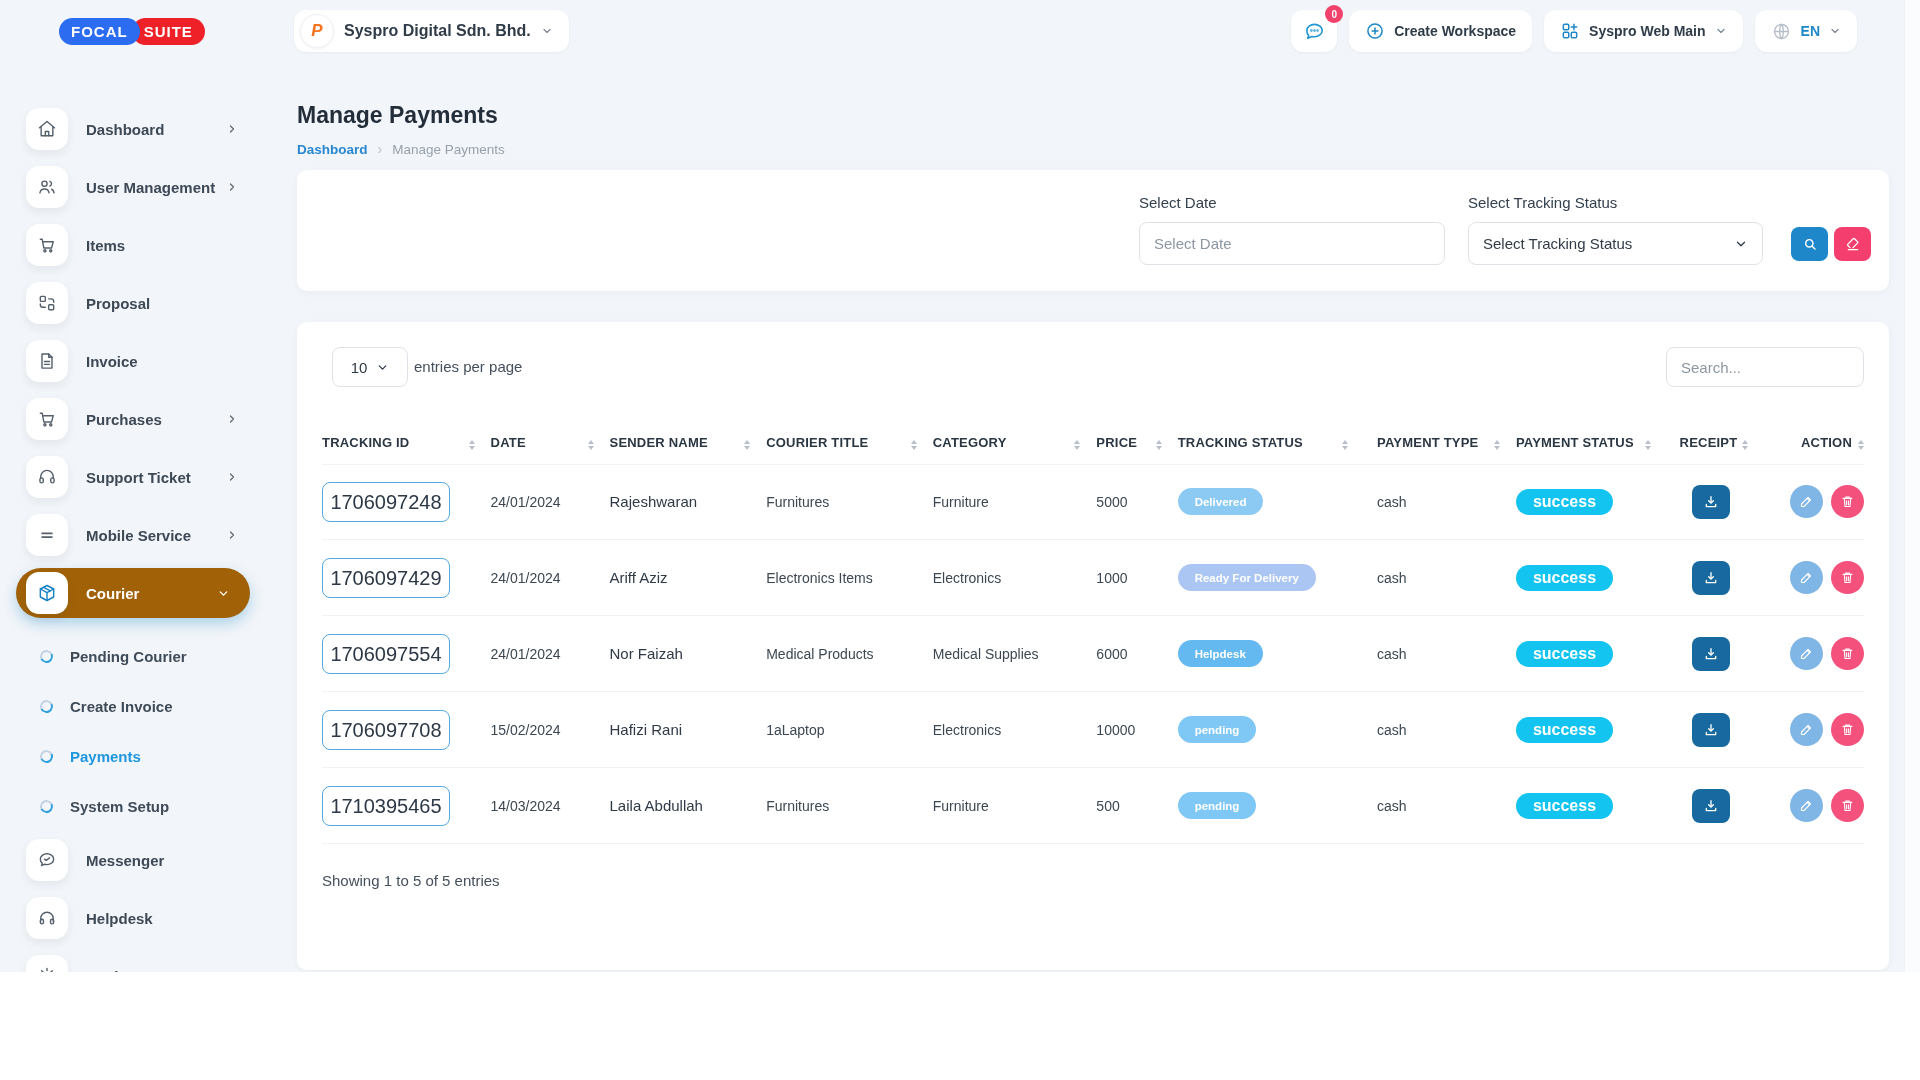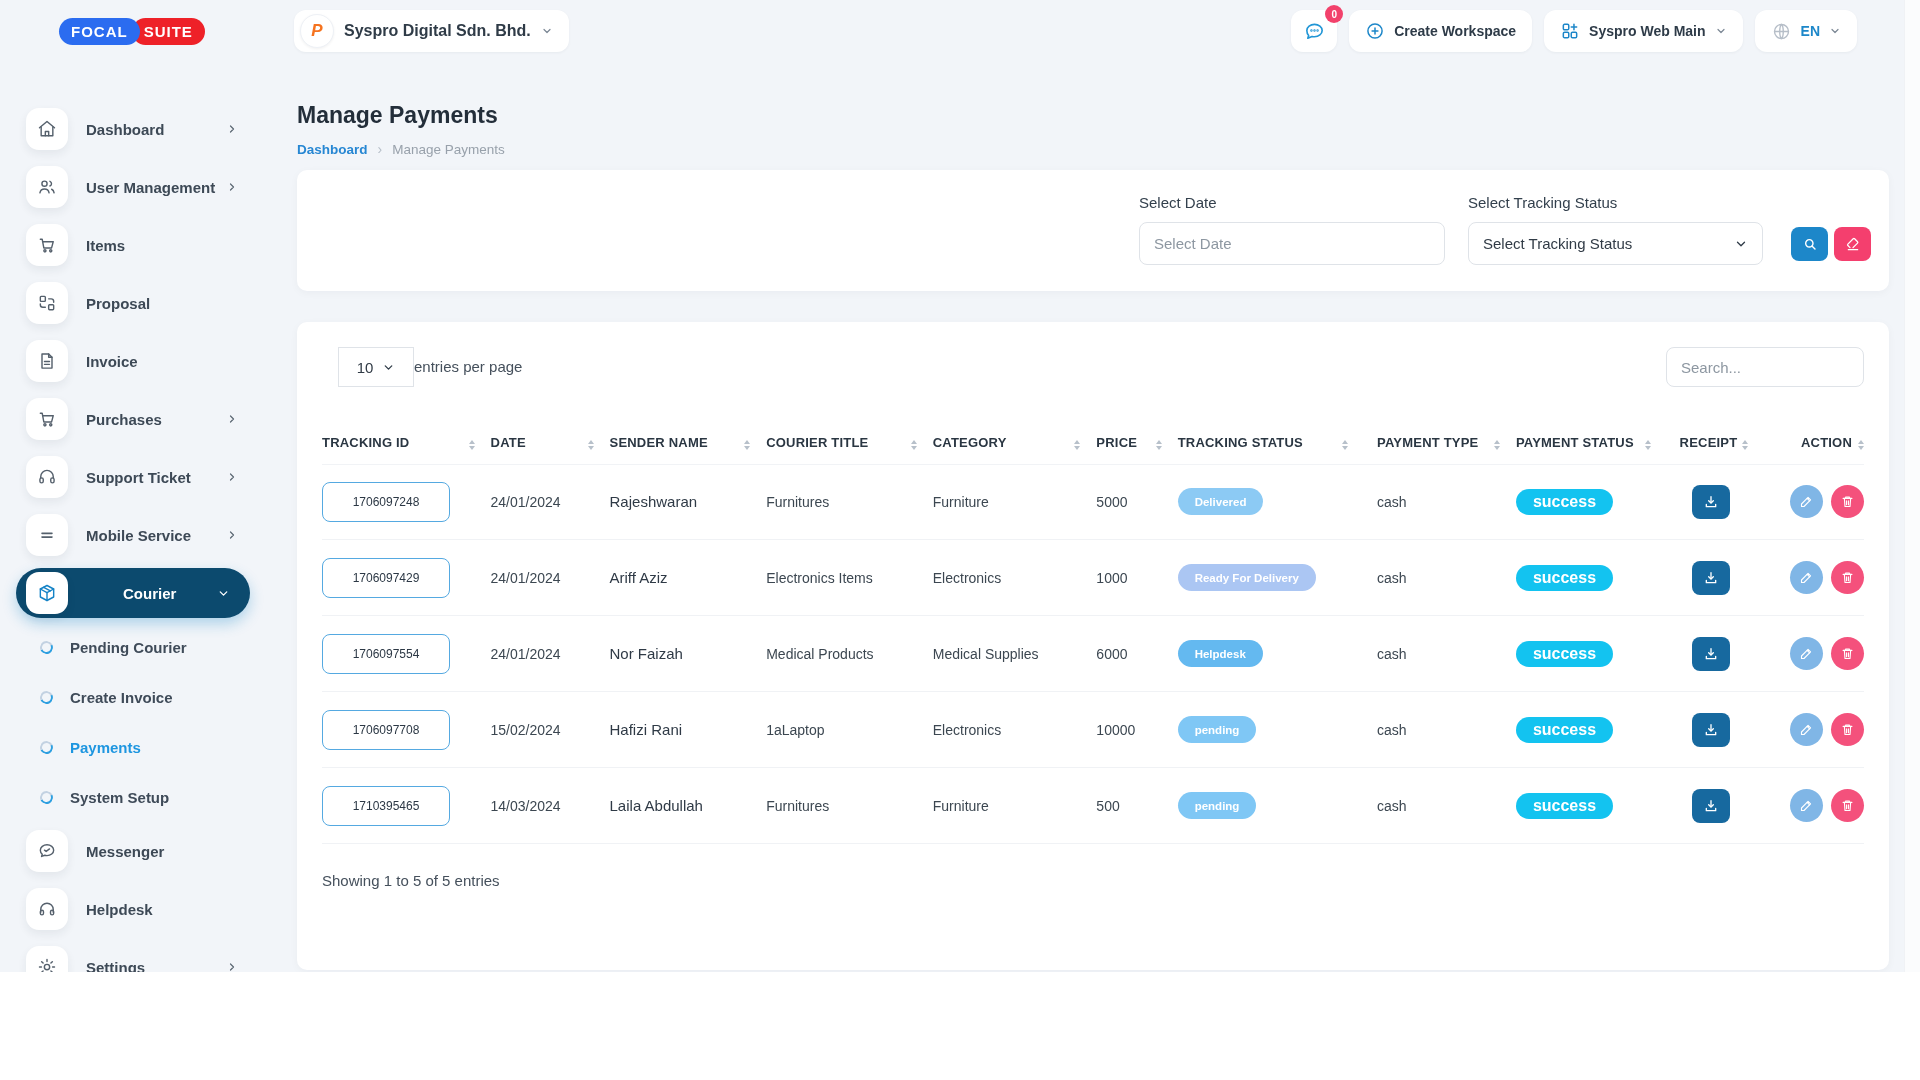--- a/index.html
+++ b/index.html
@@ -27,21 +27,21 @@
   .chev{display:inline-flex;}
   svg.s{display:block;}
 
   
   .sidebar{position:absolute;left:0;top:64px;width:270px;padding-top:36px;}
   .nav-item{position:relative;height:58px;display:flex;align-items:center;padding-left:26px;cursor:pointer;}
   .icon-box{width:42px;height:42px;border-radius:13px;background:#fff;box-shadow:0 4px 10px rgba(30,40,60,.07);
     display:flex;align-items:center;justify-content:center;color:#55606c;flex:0 0 42px;}
   .nav-label{margin-left:18px;font-size:15px;font-weight:600;color:#3d4956;}
   .nav-chev{position:absolute;right:32px;color:#5a6672;display:flex;}
-  .nav-item.active{height:50px;margin:4px 20px 4px 16px;padding-left:10px;background:#0c4a6e;border-radius:25px;box-shadow:0 6px 14px rgba(21,131,198,.3);gap:37px;}
+  .nav-item.active{height:50px;margin:4px 20px 13px 16px;padding-left:10px;background:#a16207;border-radius:25px;box-shadow:0 6px 14px rgba(21,131,198,.3);}
   .nav-item.active .icon-box{color:#1583c6;}
   .nav-item.active .nav-label{color:#fff;font-weight:700;}
   .nav-item.active .nav-chev{right:20px;color:#fff;}
   .sub-item{height:50px;display:flex;align-items:center;padding-left:40px;cursor:pointer;}
   .sub-bullet{width:9px;height:9px;border-radius:50%;border:2px solid #c3d2e2;border-bottom-color:#2e9fe0;border-right-color:#2e9fe0;transform:rotate(20deg);flex:0 0 9px;}
   .sub-label{margin-left:17px;font-size:15px;font-weight:600;color:#3f4b59;}
   .sub-item.active .sub-label{color:#1e96e0;font-weight:700;}
 
   
   .page-title{position:absolute;left:297px;top:102px;font-size:23px;font-weight:700;color:#232e3a;}
@@ -60,21 +60,21 @@
     font-size:15px;color:#313b46;padding:0 14px;outline:none;background:#fff;font-family:inherit;}
   .f-date{left:842px;width:306px;}
   .f-date::placeholder{color:#8d97a1;}
   .f-select{left:1171px;width:295px;display:flex;align-items:center;justify-content:space-between;cursor:pointer;}
   .f-select .val{color:#313b46;}
   .sq-btn{position:absolute;top:57px;width:37px;height:34px;border:none;border-radius:8px;display:flex;align-items:center;justify-content:center;color:#fff;cursor:pointer;padding:0;}
   .btn-search{left:1494px;background:#1d87c9;}
   .btn-clear{left:1537px;background:#f43f6e;}
 
   .table-card{left:297px;top:322px;width:1592px;height:648px;}
-  .entries-select{position:absolute;left:41px;top:25px;width:76px;height:40px;border:1px solid #dfe3e8;border-radius:0;
+  .entries-select{position:absolute;left:35px;top:25px;width:76px;height:40px;border:1px solid #dfe3e8;border-radius:8px;
     display:flex;align-items:center;justify-content:center;gap:9px;font-size:15px;color:#313b46;cursor:pointer;box-sizing:border-box;}
   .entries-label{position:absolute;left:117px;top:36px;font-size:15px;color:#45505c;}
   .tbl-search{position:absolute;right:25px;top:25px;width:198px;height:40px;box-sizing:border-box;border:1px solid #dfe3e8;border-radius:8px;
     font-size:15px;color:#313b46;padding:0 14px;outline:none;font-family:inherit;}
   .tbl-search::placeholder{color:#8d97a1;}
 
   .thead{position:absolute;left:25px;right:25px;top:99px;height:43px;display:flex;align-items:center;border-bottom:1px solid #f1f3f6;}
   .th{display:flex;align-items:flex-end;font-size:13px;font-weight:700;color:#2a3642;letter-spacing:.2px;box-sizing:border-box;}
   .sort{display:inline-flex;flex-direction:column;gap:2px;margin-left:auto;margin-right:16px;}
   .sort i{width:0;height:0;border-left:3.5px solid transparent;border-right:3.5px solid transparent;}
@@ -83,21 +83,21 @@
   .c1{width:170px;} .c2{width:120px;} .c3{width:158px;} .c4{width:168px;} .c5{width:165px;} .c6{width:82px;}
   .c7{width:188px;} .c8{width:140px;margin-left:13px;} .c9{width:152px;} .c10{width:120px;padding-left:13px;} .c11{width:79px;}
   .th.c10 .sort{margin-left:5px;margin-right:0;}
   .th.c11{justify-content:flex-end;} .th.c11 .sort{margin-left:6px;margin-right:0;}
 
   .rows{position:absolute;left:25px;right:25px;top:142px;}
   .trow{height:75px;display:flex;align-items:center;border-bottom:1px solid #f0f2f5;}
   .c{display:flex;align-items:center;font-size:14px;color:#3c4751;box-sizing:border-box;}
   .c.c3{font-size:15px;color:#2f3a46;}
   .tid-chip{width:128px;height:40px;line-height:38px;text-align:center;border:1.5px solid #55a9e1;border-radius:8px;
-    font-size:12px;color:#2c3845;box-sizing:border-box;cursor:pointer;background:#fff;}
+    font-size:20px;color:#2c3845;box-sizing:border-box;cursor:pointer;background:#fff;}
   .badge{display:inline-flex;align-items:center;justify-content:center;height:27px;padding:0 17px;border-radius:14px;
     color:#fff;font-size:11.5px;font-weight:600;white-space:nowrap;}
   .badge.success{height:26px;border-radius:15px;font-size:16px;}
   .btn-receipt{margin-left:12px;width:38px;height:34px;border:none;border-radius:8px;background:#17699f;color:#fff;
     display:flex;align-items:center;justify-content:center;cursor:pointer;padding:0;}
   .c.c11{justify-content:flex-end;gap:8px;}
   .act-btn{width:33px;height:33px;border:none;border-radius:50%;color:#fff;display:flex;align-items:center;justify-content:center;cursor:pointer;padding:0;}
   .btn-edit{background:#80b6e6;}
   .btn-del{background:#f4517c;}
   .tfoot{position:absolute;left:25px;top:550px;font-size:15px;color:#45505c;}

